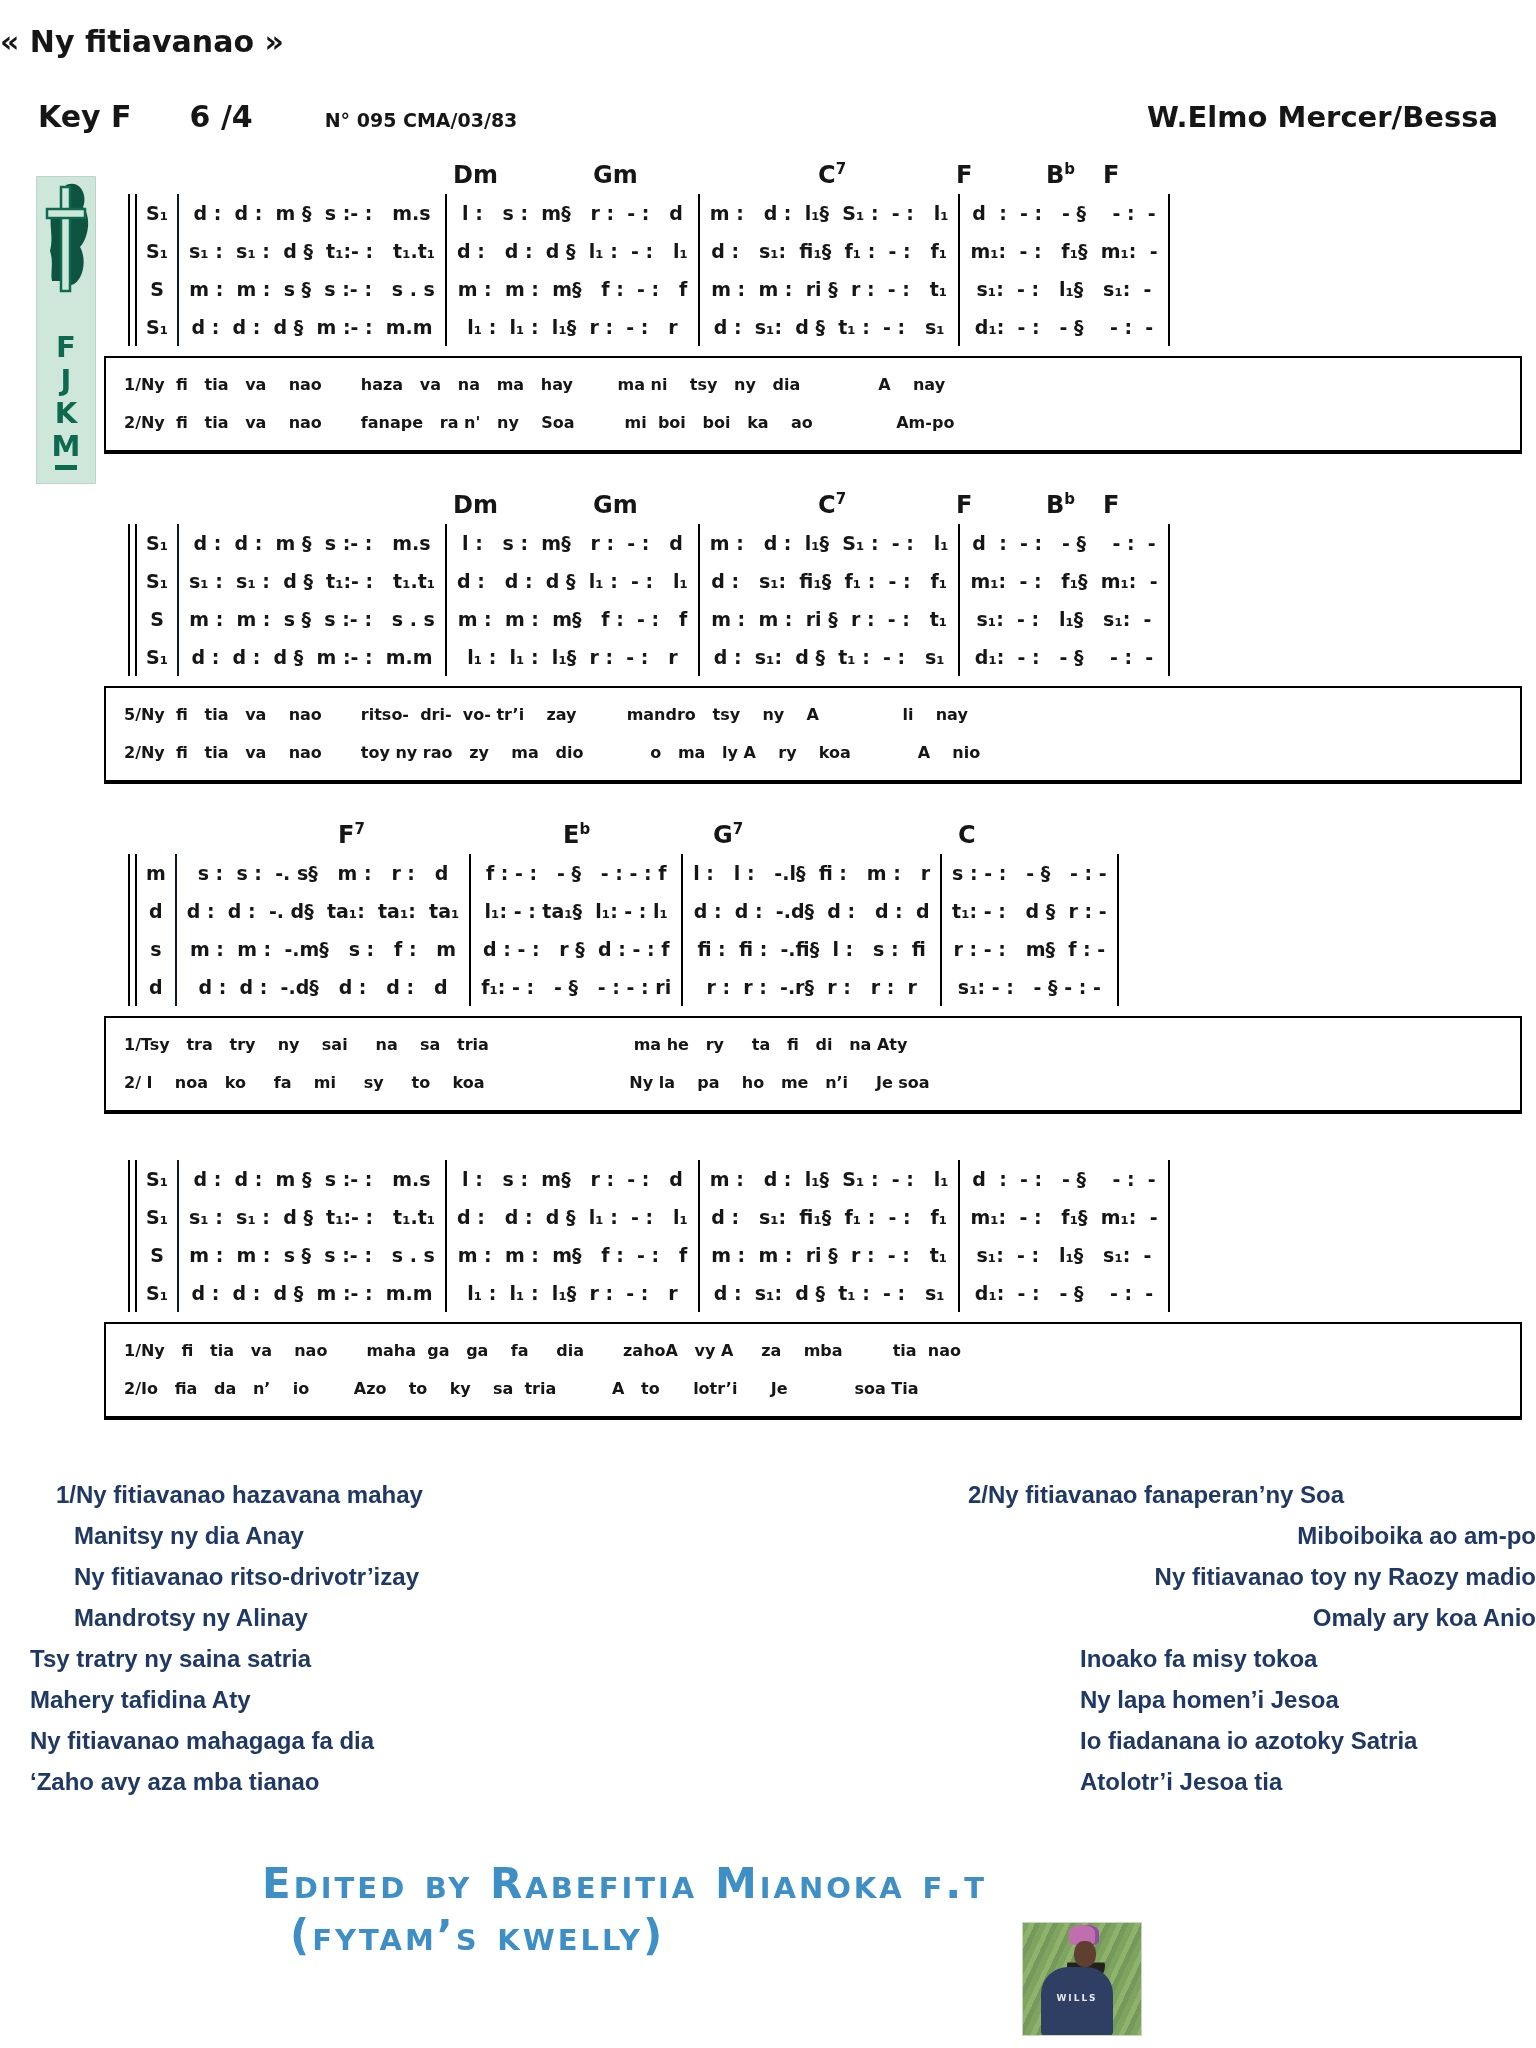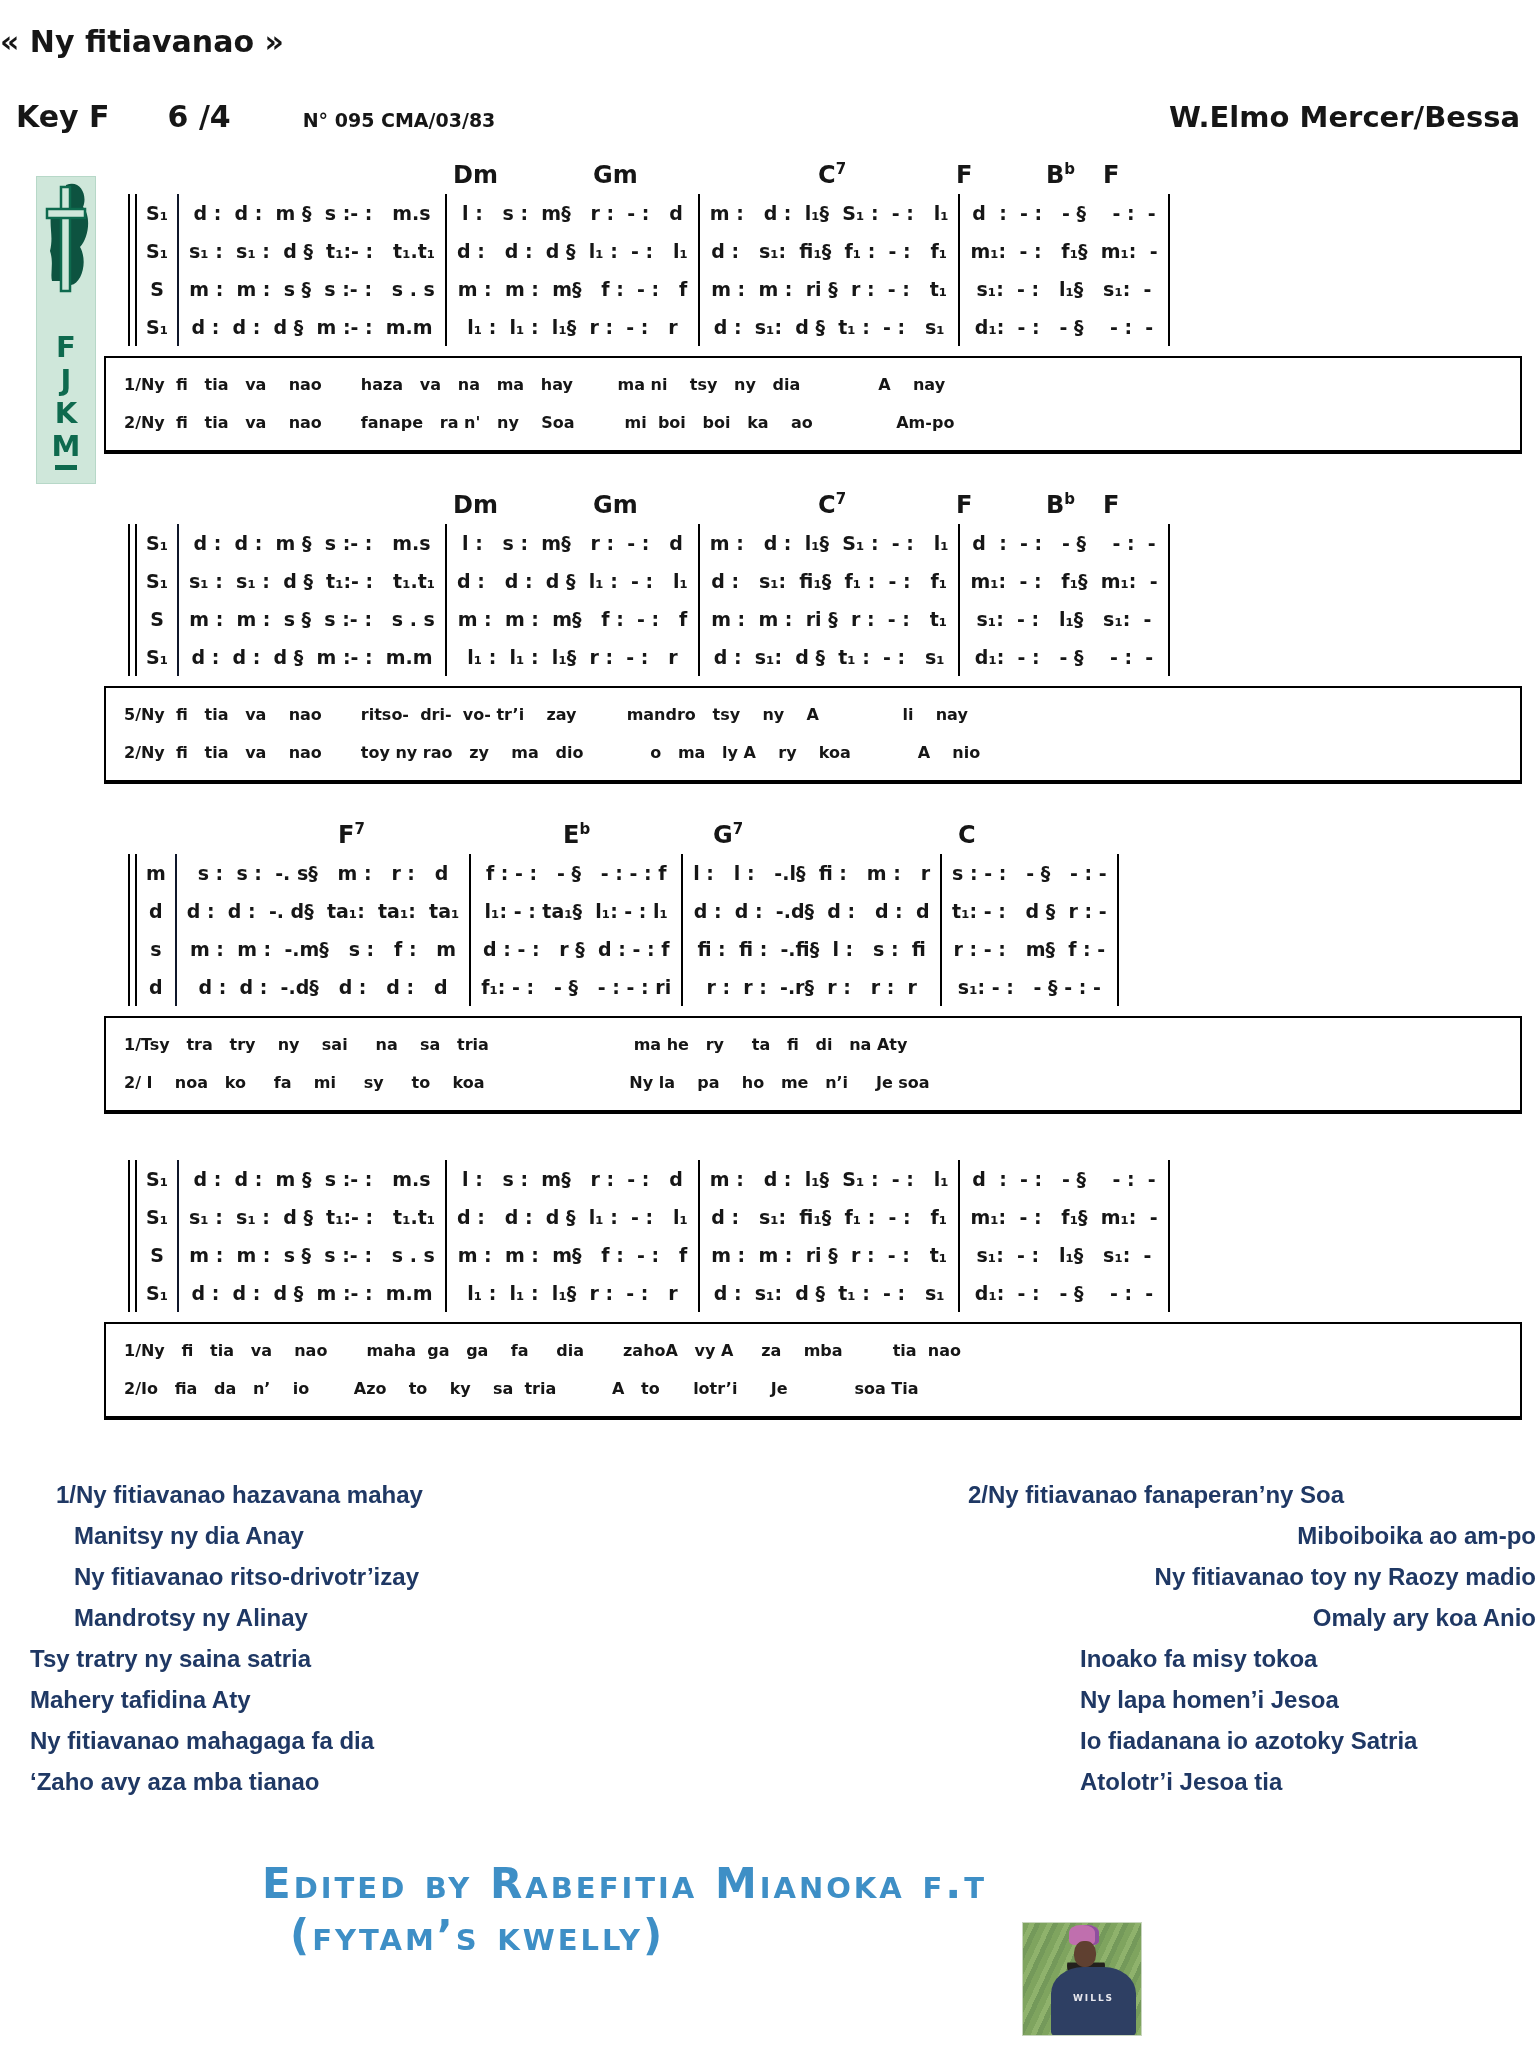--- a/index.html
+++ b/index.html
@@ -5,21 +5,21 @@
   html,body{margin:0;padding:0;}
   body{
     width:1536px;height:2048px;position:relative;background:#ffffff;
     font-family:"Liberation Sans",sans-serif;color:#111;overflow:hidden;
   }
   .title{
     margin-top:24px;text-align:left;font-family:"DejaVu Sans",sans-serif;
     font-weight:bold;font-size:30px;color:#161616;
   }
   .header{
-    margin-top:40px;padding:0 16px;display:flex;align-items:baseline;
+    margin-top:40px;padding:0 38px;display:flex;align-items:baseline;
     font-family:"DejaVu Sans",sans-serif;font-weight:bold;color:#161616;
   }
   .key{font-size:30px;}
   .time{font-size:30px;margin-left:58px;}
   .refno{font-size:19px;margin-left:72px;}
   .composer{margin-left:auto;font-size:29px;}
 
   
   .logo{
     position:absolute;left:36px;top:176px;width:58px;height:306px;
@@ -76,21 +76,21 @@
 
   
   .photo{
     position:absolute;left:1022px;top:1922px;width:118px;height:112px;
     background:repeating-linear-gradient(115deg,#7fa45f 0 6px,#8fb26c 6px 11px,#74995a 11px 16px);
     overflow:hidden;border:1px solid #c9d6bf;
   }
   .hat{position:absolute;left:46px;top:2px;width:30px;height:20px;background:#c06fae;border-radius:40% 40% 20% 20%;box-shadow:inset -4px 0 0 #8e4f9e;}
   .face{position:absolute;left:51px;top:18px;width:22px;height:26px;background:#5f4030;border-radius:45%;}
   .hair{position:absolute;left:44px;top:26px;width:38px;height:34px;background:#23201d;border-radius:50%;z-index:-0;clip-path:polygon(0 40%,100% 40%,100% 100%,0 100%);}
-  .torso{position:absolute;left:28px;top:44px;width:85px;height:70px;background:#2e3f63;border-radius:38% 38% 8% 8%;}
+  .torso{position:absolute;left:18px;top:44px;width:72px;height:70px;background:#2e3f63;border-radius:38% 38% 8% 8%;}
   .shirt-text{position:absolute;left:0;top:26px;width:100%;text-align:center;color:#e8e8ee;font-family:"DejaVu Sans",sans-serif;font-size:9px;font-weight:bold;letter-spacing:2px;}
 </style>
 </head>
 <body>
 
 <div class="title">« Ny fitiavanao »</div>
 
 <div class="header">
   <span class="key">Key F</span>
   <span class="time">6 /4</span>

